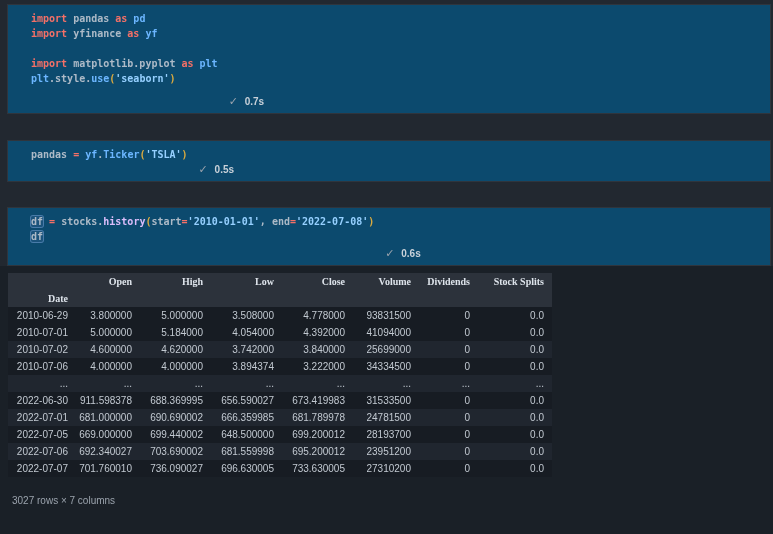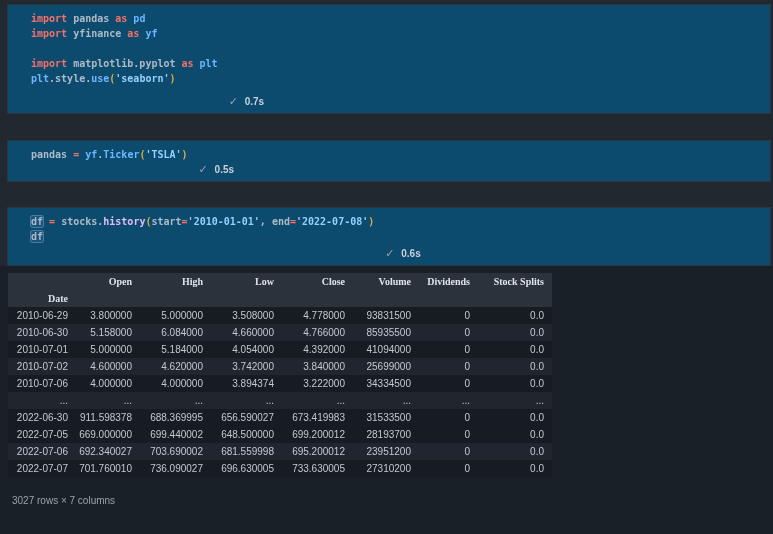--- a/index.html
+++ b/index.html
@@ -155,30 +155,20 @@
           <tr class="rdark">
             <td>2010-06-29</td>
             <td>3.800000</td>
             <td>5.000000</td>
             <td>3.508000</td>
             <td>4.778000</td>
             <td>93831500</td>
             <td>0</td>
             <td>0.0</td>
           </tr>
-          <tr class="rlight">
-            <td>2010-06-30</td>
-            <td>5.158000</td>
-            <td>6.084000</td>
-            <td>4.660000</td>
-            <td>4.766000</td>
-            <td>85935500</td>
-            <td>0</td>
-            <td>0.0</td>
-          </tr>
           <tr class="rdark">
             <td>2010-07-01</td>
             <td>5.000000</td>
             <td>5.184000</td>
             <td>4.054000</td>
             <td>4.392000</td>
             <td>41094000</td>
             <td>0</td>
             <td>0.0</td>
           </tr>
@@ -215,20 +205,30 @@
           <tr class="rdark">
             <td>2022-06-30</td>
             <td>911.598378</td>
             <td>688.369995</td>
             <td>656.590027</td>
             <td>673.419983</td>
             <td>31533500</td>
             <td>0</td>
             <td>0.0</td>
           </tr>
+          <tr class="rlight">
+            <td>2022-07-01</td>
+            <td>681.000000</td>
+            <td>690.690002</td>
+            <td>666.359985</td>
+            <td>681.789978</td>
+            <td>24781500</td>
+            <td>0</td>
+            <td>0.0</td>
+          </tr>
           <tr class="rdark">
             <td>2022-07-05</td>
             <td>669.000000</td>
             <td>699.440002</td>
             <td>648.500000</td>
             <td>699.200012</td>
             <td>28193700</td>
             <td>0</td>
             <td>0.0</td>
           </tr>

